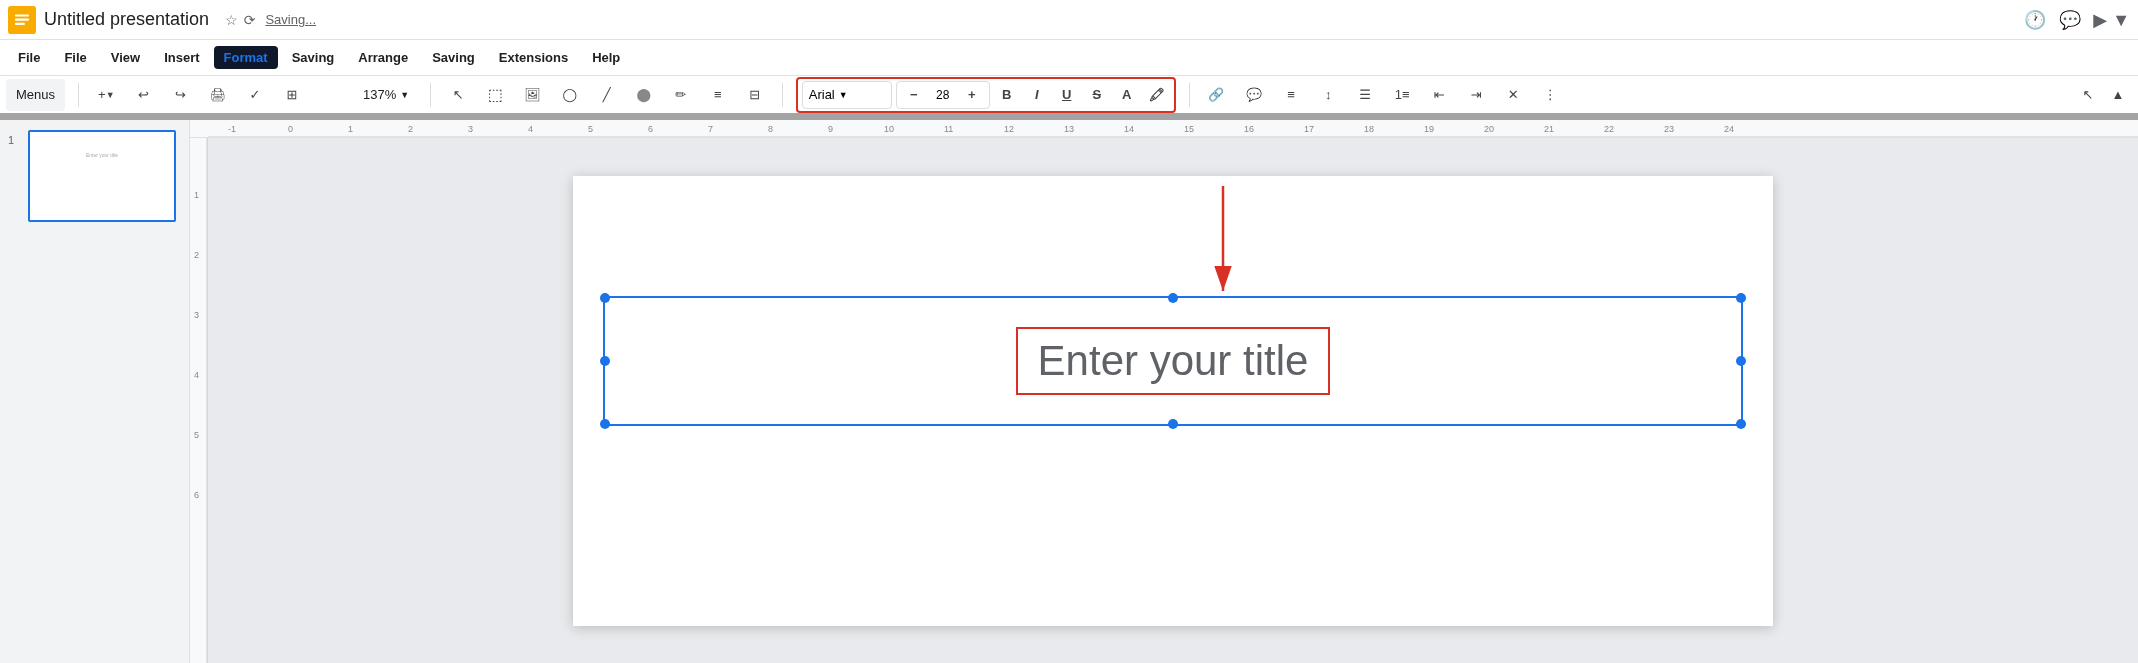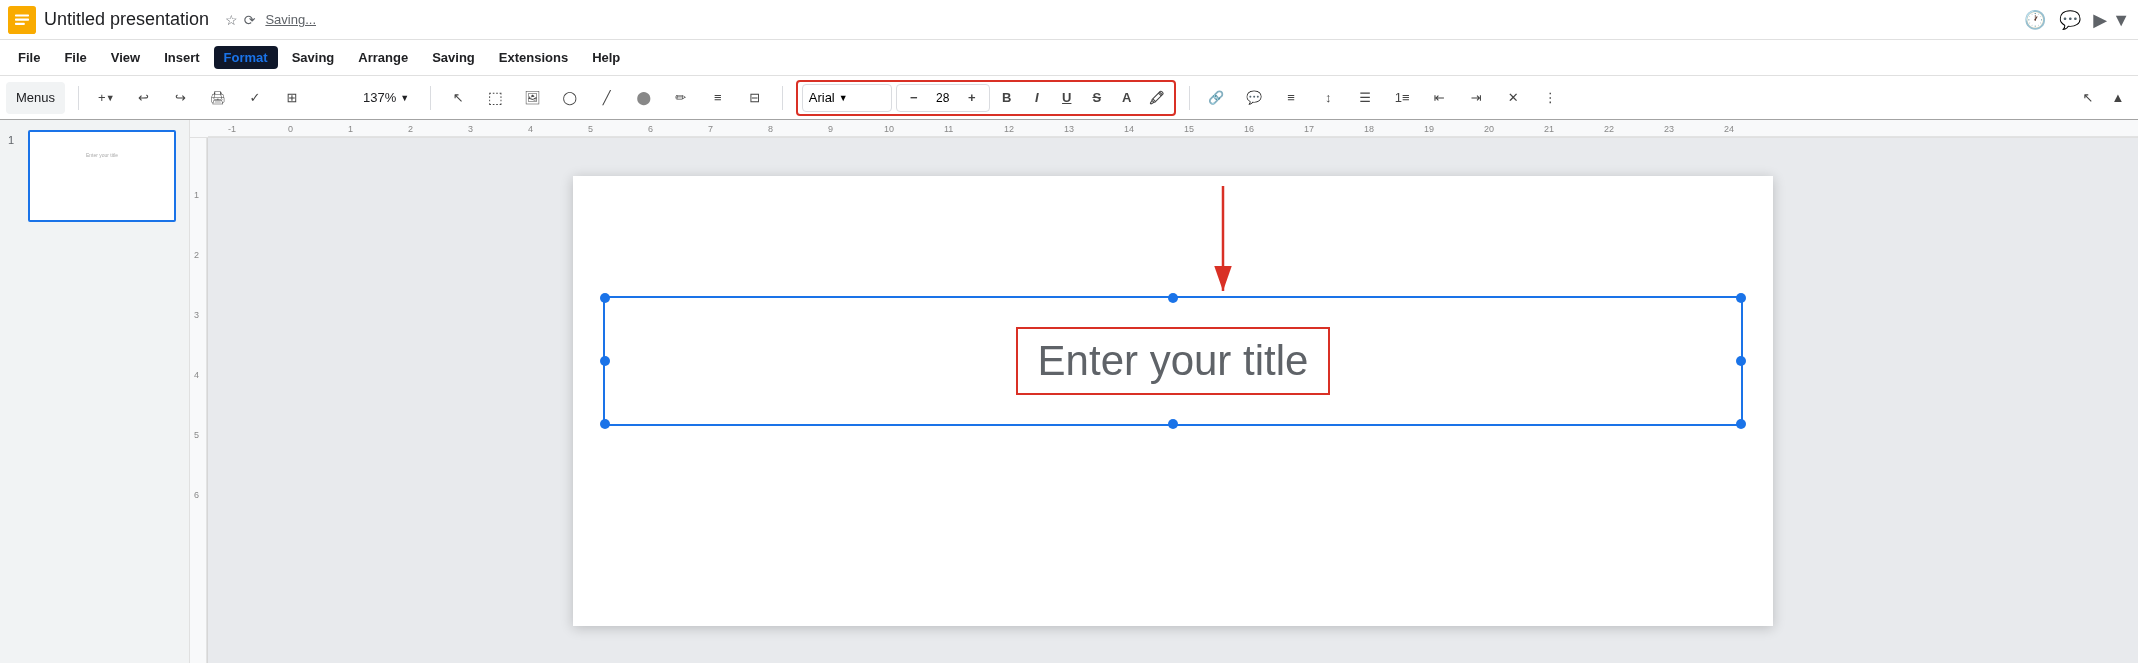--- a/index.html
+++ b/index.html
@@ -68,21 +68,21 @@
     }
     .menu-item.active { background: #0f172a; color: #1a73e8; }
 
     
     .toolbar {
       display: flex;
       align-items: center;
       height: 44px;
       padding: 0 6px;
       background: #fff;
-      border-bottom: 1px solid #a3a3a3;
+      border-bottom: 7px solid #a3a3a3;
       gap: 9px;
     }
     .toolbar-btn {
       display: flex;
       align-items: center;
       justify-content: center;
       padding: 4px 6px;
       border-radius: 4px;
       cursor: pointer;
       font-size: 13px;

